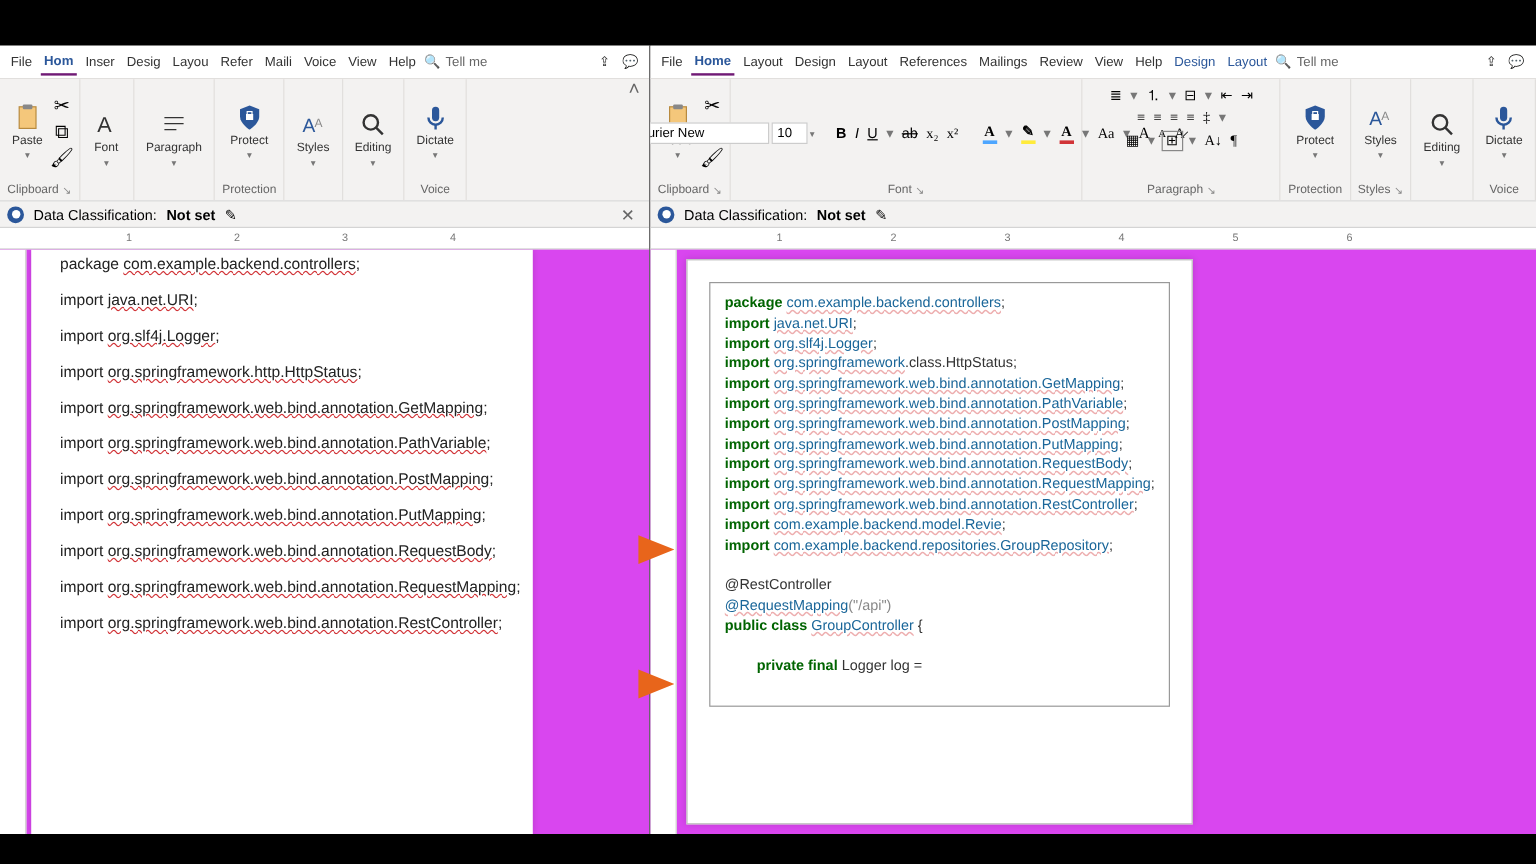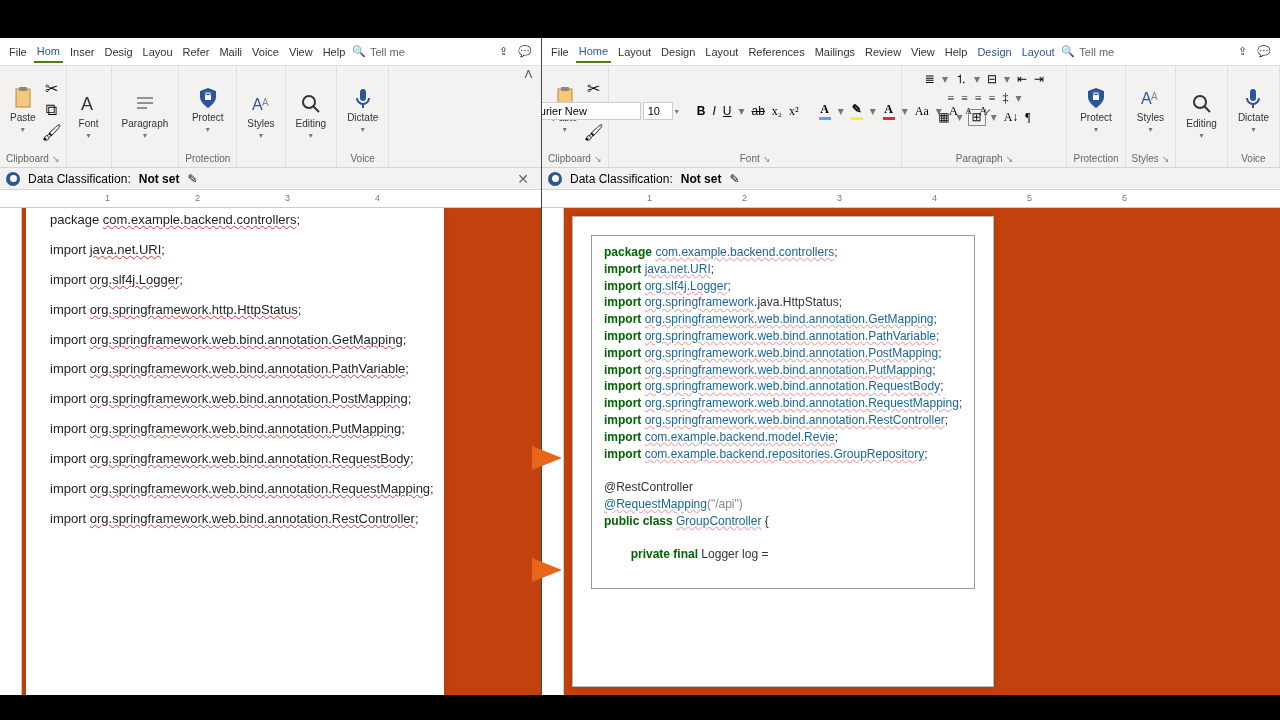--- a/index.html
+++ b/index.html
@@ -2,36 +2,36 @@
 <html><head>
 <meta charset="utf-8">
 <style>
   * { margin: 0; padding: 0; box-sizing: border-box; font-family: 'Segoe UI', Tahoma, sans-serif; }
   body { background: #000; width: 1280px; height: 720px; overflow: hidden; }
   .container { display: flex; width: 100%; height: 100%; padding-top: 38px; padding-bottom: 25px; }
   .window { flex: 1; background: #f3f2f1; display: flex; flex-direction: column; overflow: hidden; }
   .window.left { flex: 0 0 542px; border-right: 1px solid #444; }
   .tabs { display: flex; align-items: center; background: #fff; padding: 0 6px; height: 28px; border-bottom: 1px solid #e1dfdd; gap: 4px; }
   .tab { font-size: 11px; color: #333; padding: 4px 3px; cursor: pointer; white-space: nowrap; }
-  .tab.active { color: #2b579a; font-weight: 400; border-bottom: 2px solid #4d7c0f; }
+  .tab.active { color: #2b579a; font-weight: 700; border-bottom: 2px solid #701a75; }
   .tabs .spacer { flex: 1; }
   .search-area { display: flex; align-items: center; gap: 4px; font-size: 11px; color: #666; }
   .ribbon { display: flex; background: #f3f2f1; border-bottom: 1px solid #d4d4d4; height: 102px; }
   .rgroup { display: flex; flex-direction: column; align-items: center; padding: 2px 6px; border-right: 1px solid #e1dfdd; }
   .rgroup-body { flex: 1; display: flex; align-items: center; gap: 4px; }
   .rgroup-label { font-size: 10px; color: #666; padding: 1px 0; display:flex; align-items:center; gap:3px;}
   .bigbtn { display: flex; flex-direction: column; align-items: center; gap: 2px; font-size: 10px; color: #333; cursor: pointer; padding: 2px 4px; }
   .bigbtn svg { width: 24px; height: 24px; }
   .smallcol { display: flex; flex-direction: column; gap: 6px; }
   .smallbtn { width: 16px; height: 16px; display:flex; align-items:center; justify-content:center; cursor:pointer; }
   .dataclass { display: flex; align-items: center; gap: 8px; padding: 3px 6px; background: #f3f2f1; border-bottom: 1px solid #d4d4d4; font-size: 12px; height:22px;}
   .dataclass .badge { width:14px; height:14px; background:#2b579a; border-radius:50%; display:flex; align-items:center; justify-content:center;}
   .dataclass .badge::after{content:'';width:7px;height:7px;background:#fff;border-radius:50%;}
   .ruler { height: 18px; background: #fff; border-bottom: 1px solid #ccc; position:relative; font-size:9px; color:#888; display:flex; align-items:flex-end; padding-left:25px;}
-  .doc-area { flex: 1; background: #c2410c; overflow: hidden; position: relative; display:flex;}
+  .doc-area { flex: 1; background: #d946ef; overflow: hidden; position: relative; display:flex;}
   .vruler{width:22px; background:#fff; border-right:1px solid #ccc;}
   .page { background: #fff; margin: 8px 0 0 4px; padding: 60px 40px 10px 40px; box-shadow: 0 0 6px rgba(0,0,0,.15); font-family: Calibri, sans-serif; font-size: 14px; line-height: 1.9; color:#222; overflow:hidden;}
   .page.left-page{padding: 0px 10px 10px 24px; margin-top:0;}
   .page .u { text-decoration: underline; text-decoration-color:#d13438; text-decoration-style: wavy; text-decoration-thickness:1px;}
   .window.right { flex: 1; }
   .font-row { display:flex; align-items:center; gap:2px; }
   .font-name { background:#fff; border:1px solid #ccc; font-size:11px; padding:1px 4px; width:120px; height:18px;}
   .font-size { background:#fff; border:1px solid #ccc; font-size:11px; padding:1px 4px; width:30px; height:18px;}
   .fmt { display:flex; gap:3px; align-items:center; }
   .fmt span{font-size:12px; font-family: 'Times New Roman',serif; cursor:pointer; padding:0 2px;}
@@ -424,21 +424,21 @@
           <span style="left: 555px;">6</span>
         </div>
     </div>
     <div class="doc-area">
       <div class="vruler"></div>
       <div class="codepage">
         <div class="inner" id="rightcode">
             <div><span class="kw">package</span> <span class="link">com.example.backend.controllers</span><span class="txt">;</span></div>
             <div><span class="kw">import</span> <span class="link">java.net.URI</span><span class="txt">;</span></div>
             <div><span class="kw">import</span> <span class="link">org.slf4j.Logger</span><span class="txt">;</span></div>
-            <div><span class="kw">import</span> <span class="link">org.springframework</span><span class="txt">.java.HttpStatus;</span><span class="txt"></span></div>
+            <div><span class="kw">import</span> <span class="link">org.springframework</span><span class="txt">.class.HttpStatus;</span><span class="txt"></span></div>
             <div><span class="kw">import</span> <span class="link">org.springframework.web.bind.annotation.GetMapping</span><span class="txt">;</span></div>
             <div><span class="kw">import</span> <span class="link">org.springframework.web.bind.annotation.PathVariable</span><span class="txt">;</span></div>
             <div><span class="kw">import</span> <span class="link">org.springframework.web.bind.annotation.PostMapping</span><span class="txt">;</span></div>
             <div><span class="kw">import</span> <span class="link">org.springframework.web.bind.annotation.PutMapping</span><span class="txt">;</span></div>
             <div><span class="kw">import</span> <span class="link">org.springframework.web.bind.annotation.RequestBody</span><span class="txt">;</span></div>
             <div><span class="kw">import</span> <span class="link">org.springframework.web.bind.annotation.RequestMapping</span><span class="txt">;</span></div>
             <div><span class="kw">import</span> <span class="link">org.springframework.web.bind.annotation.RestController</span><span class="txt">;</span></div>
             <div><span class="kw">import</span> <span class="link">com.example.backend.model.Revie</span><span class="txt">;</span></div>
             <div><span class="kw">import</span> <span class="link">com.example.backend.repositories.GroupRepository</span><span class="txt">;</span></div>
             <div>&nbsp;</div>

